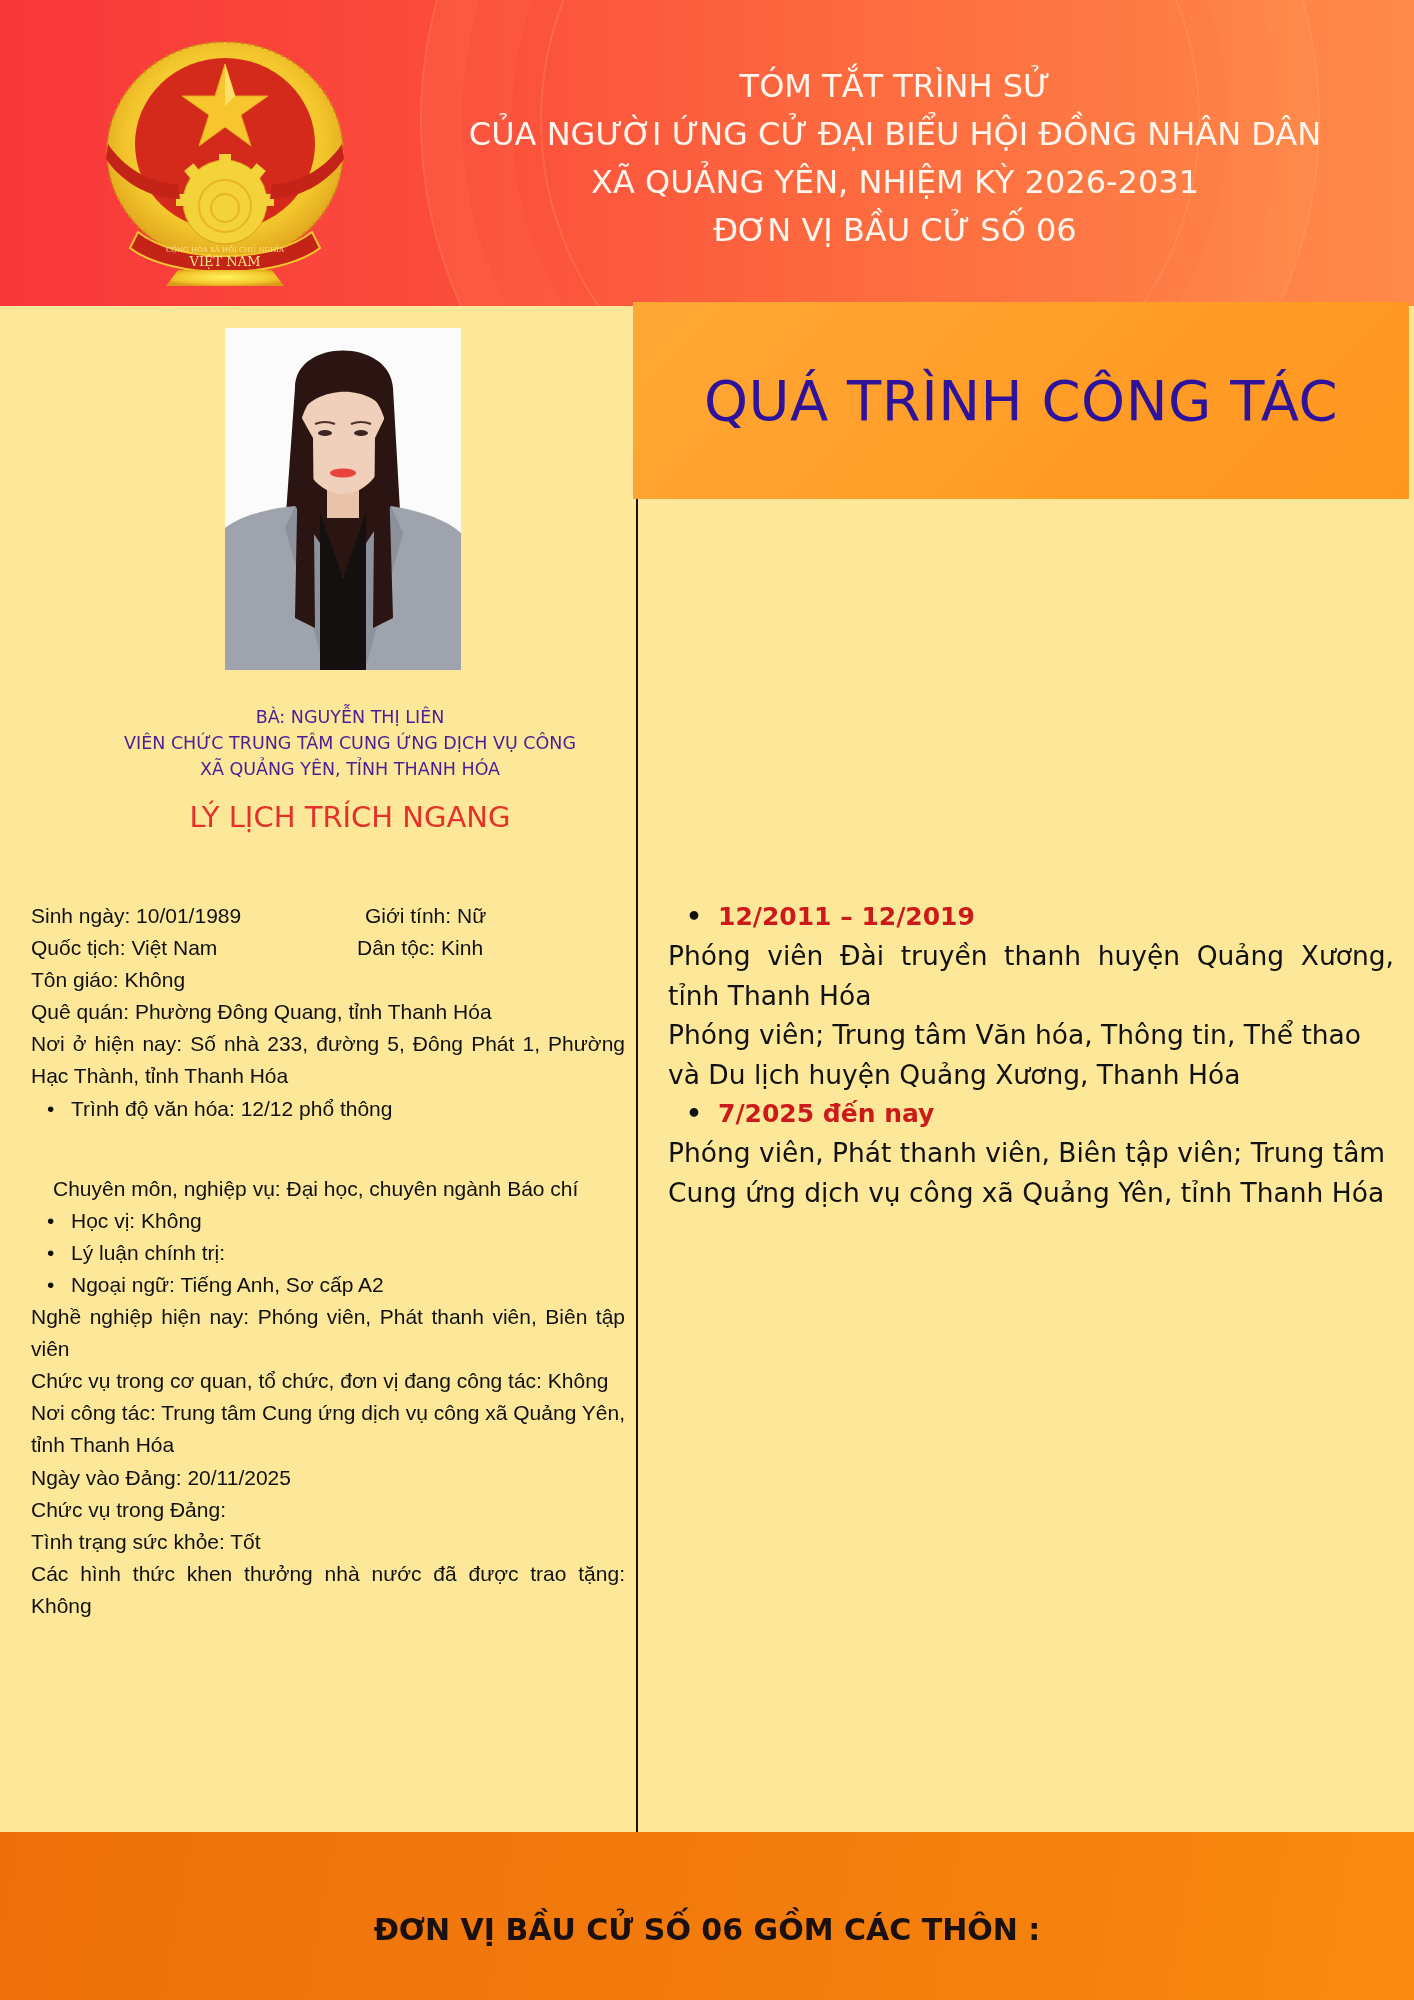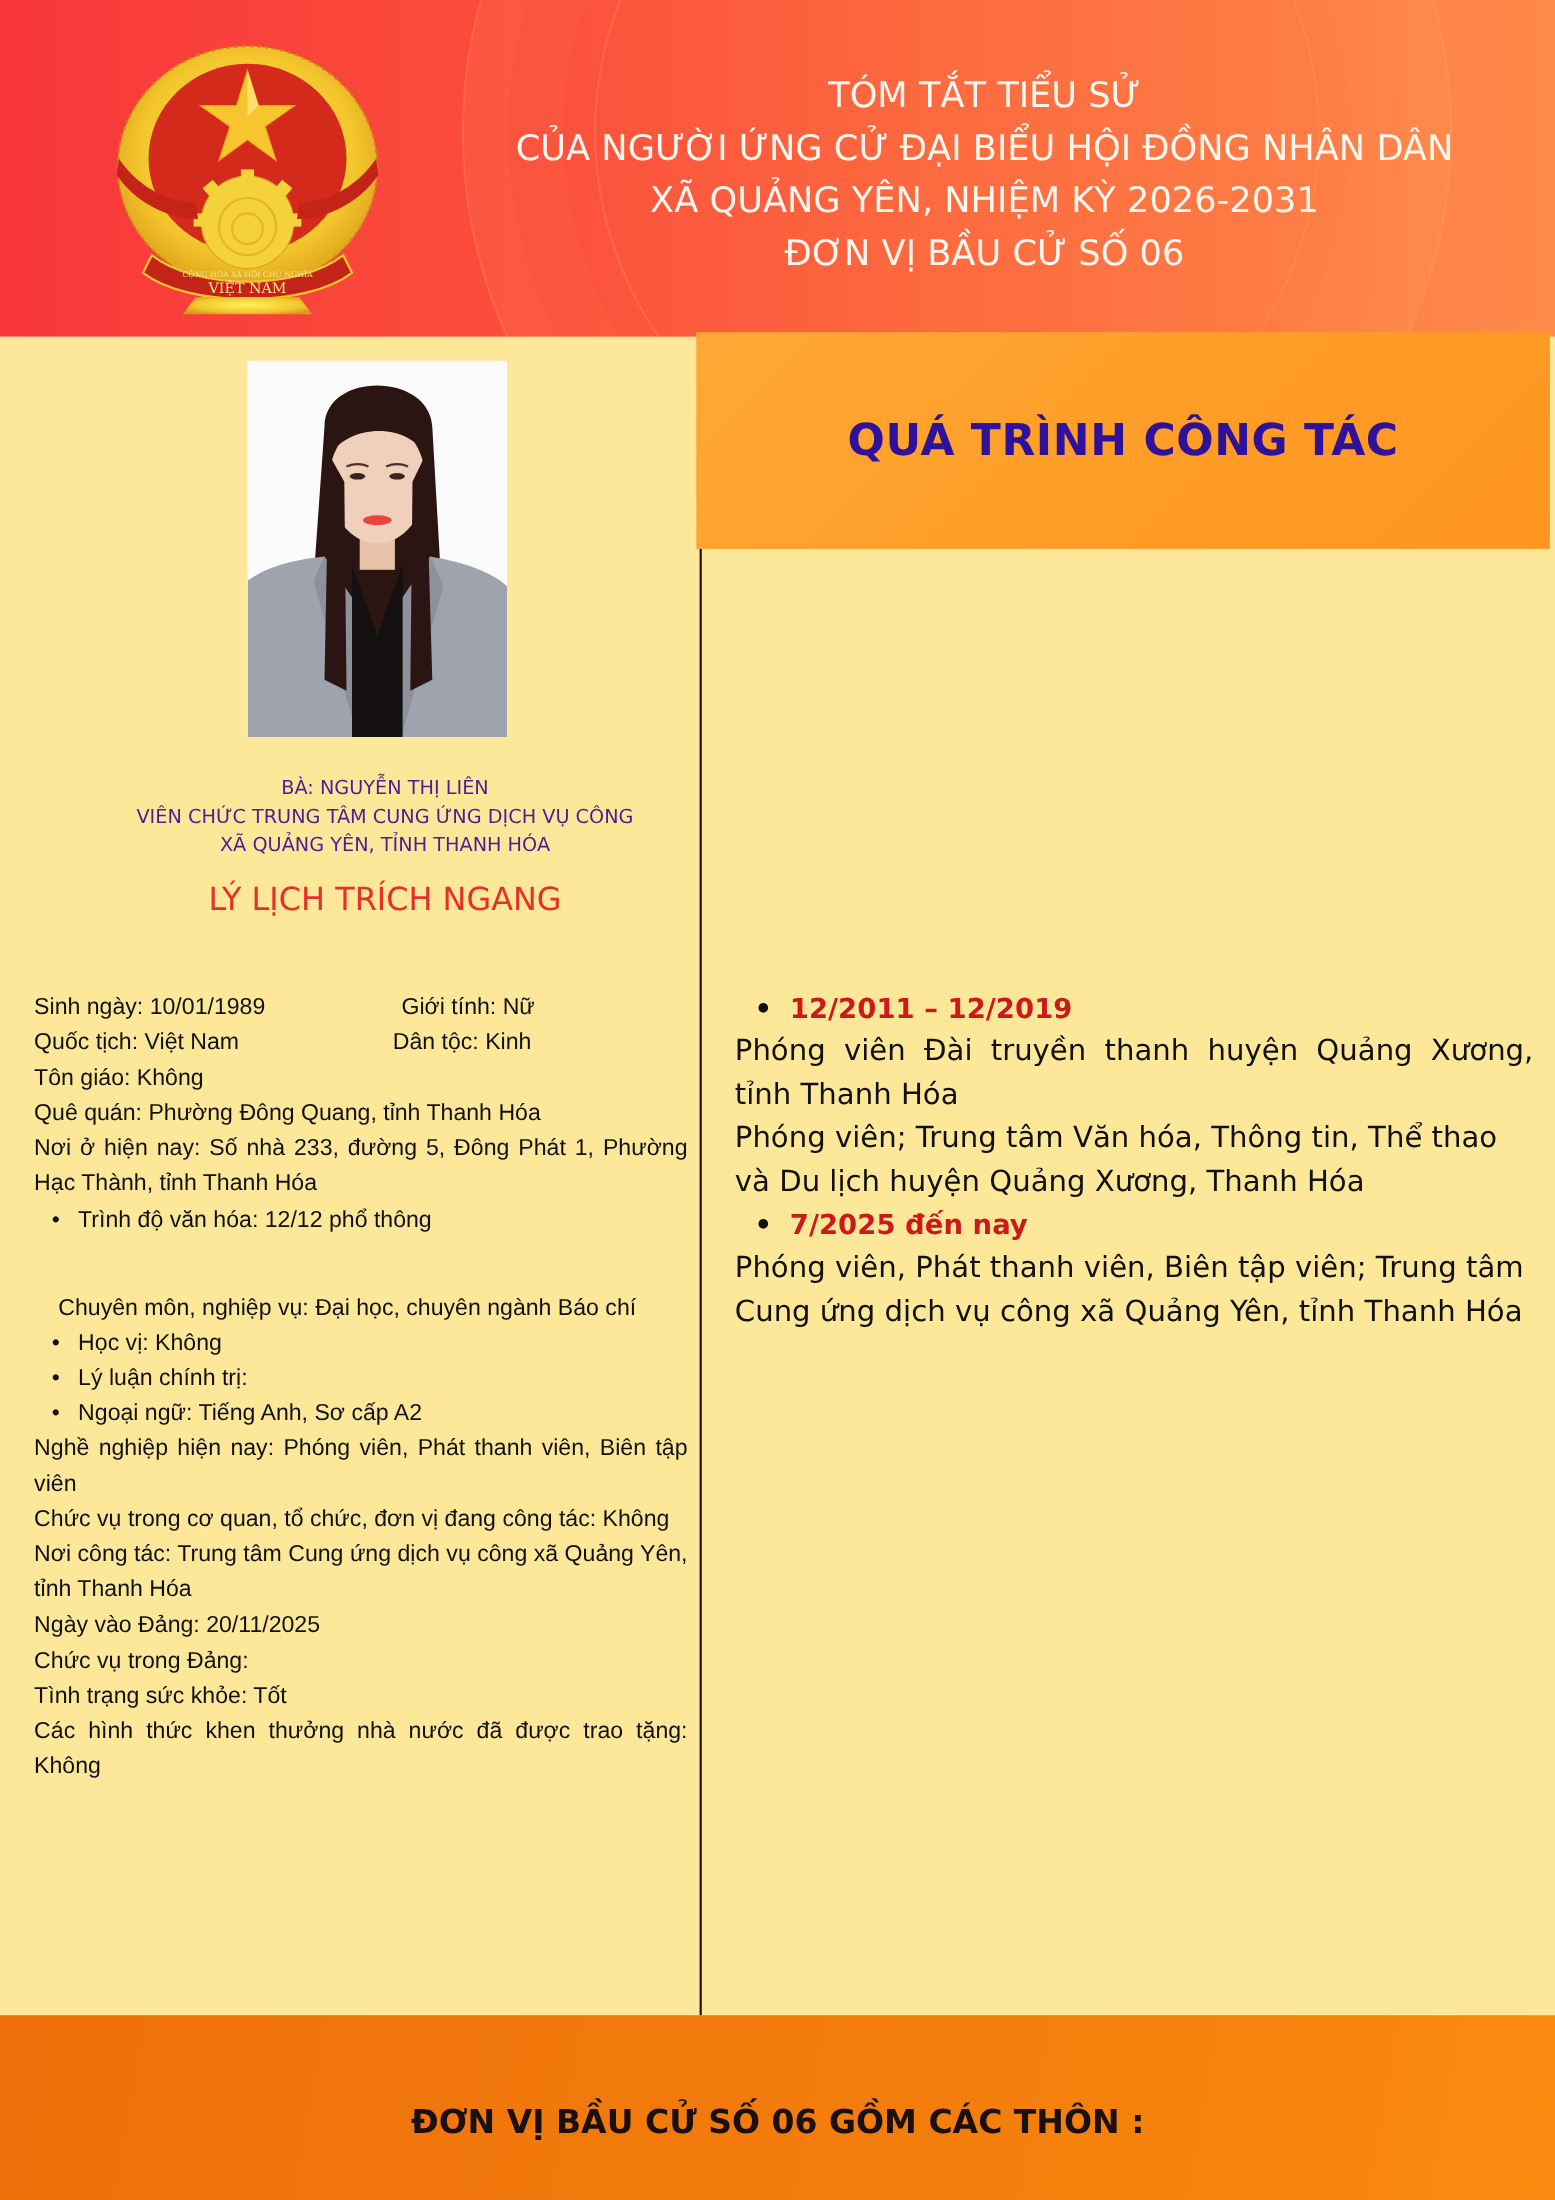--- a/index.html
+++ b/index.html
@@ -29,22 +29,22 @@
     font-size: 32px; line-height: 48px; letter-spacing: 0px;
   }
 
   
   .section-box {
     position: absolute; left: 633px; top: 302px; width: 776px; height: 197px;
     background: linear-gradient(135deg, #ffa835 0%, #ff9c26 60%, #ff961f 100%);
     display: flex; align-items: center; justify-content: center;
   }
   .section-box h2 {
-    color: #2e139a; font-family: "DejaVu Sans", sans-serif; font-weight: bold;
-    font-size: 40px; letter-spacing: 0.5px;
+    color: #2e139a; font-family: "DejaVu Sans", sans-serif; font-weight: normal;
+    font-size: 56px; letter-spacing: 0.5px;
   }
 
   
   .divider { position: absolute; left: 636px; top: 499px; width: 2px; height: 1333px; background: #1a1212; }
 
   
   .photo { position: absolute; left: 225px; top: 328px; width: 236px; height: 342px; background: #fbfbfb; overflow: hidden; }
 
   
   .name-block {
@@ -131,21 +131,21 @@
     <path d="M244,110 C224,140 194,150 174,150 L172,165 C199,165 229,150 246,125 Z" fill="#c42418"></path>
 
     <path d="M40,198 C80,230 174,230 214,198 L222,214 C180,246 74,246 32,214 Z" fill="#c42418" stroke="#f3c52c" stroke-width="2"></path>
     <text x="127" y="218" text-anchor="middle" font-family="DejaVu Serif, serif" font-size="7" fill="#f7e48a">CỘNG HÒA XÃ HỘI CHỦ NGHĨA</text>
     <text x="127" y="232" text-anchor="middle" font-family="DejaVu Serif, serif" font-size="13" fill="#f7e48a">VIỆT NAM</text>
 
     <path d="M80,236 L174,236 L186,252 L68,252 Z" fill="url(#gold)"></path>
   </svg>
 
   <div class="header-title">
-    <div>TÓM TẮT TIỂU SỬ</div>
+    <div>TÓM TẮT TRÌNH SỬ</div>
     <div>CỦA NGƯỜI ỨNG CỬ ĐẠI BIỂU HỘI ĐỒNG NHÂN DÂN</div>
     <div>XÃ QUẢNG YÊN, NHIỆM KỲ 2026-2031</div>
     <div>ĐƠN VỊ BẦU CỬ SỐ 06</div>
   </div>
 </header>
 
 <div class="section-box">
   <h2>QUÁ TRÌNH CÔNG TÁC</h2>
 </div>
 

